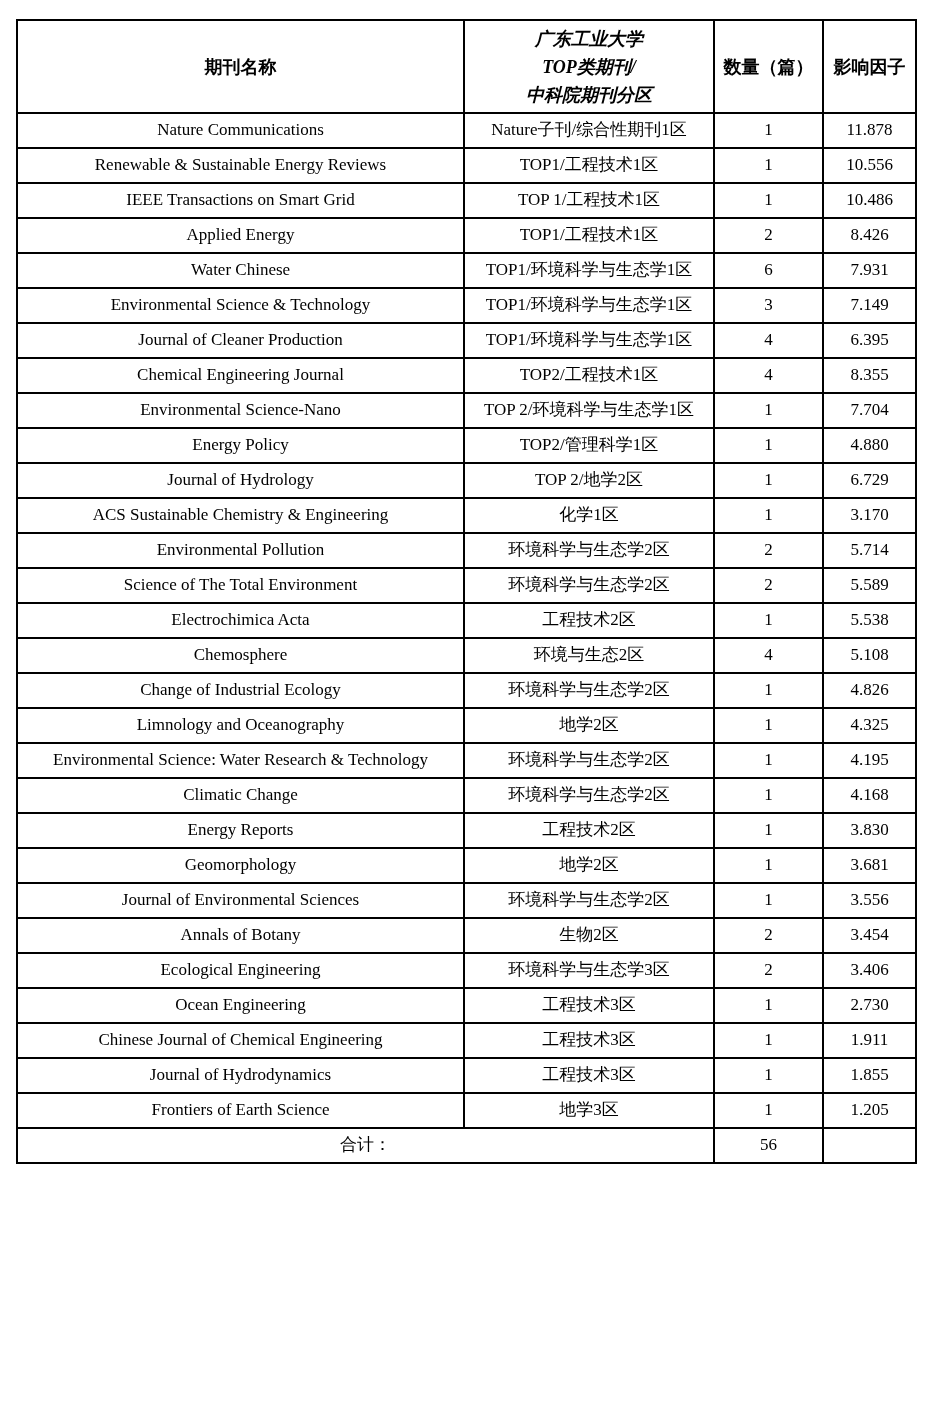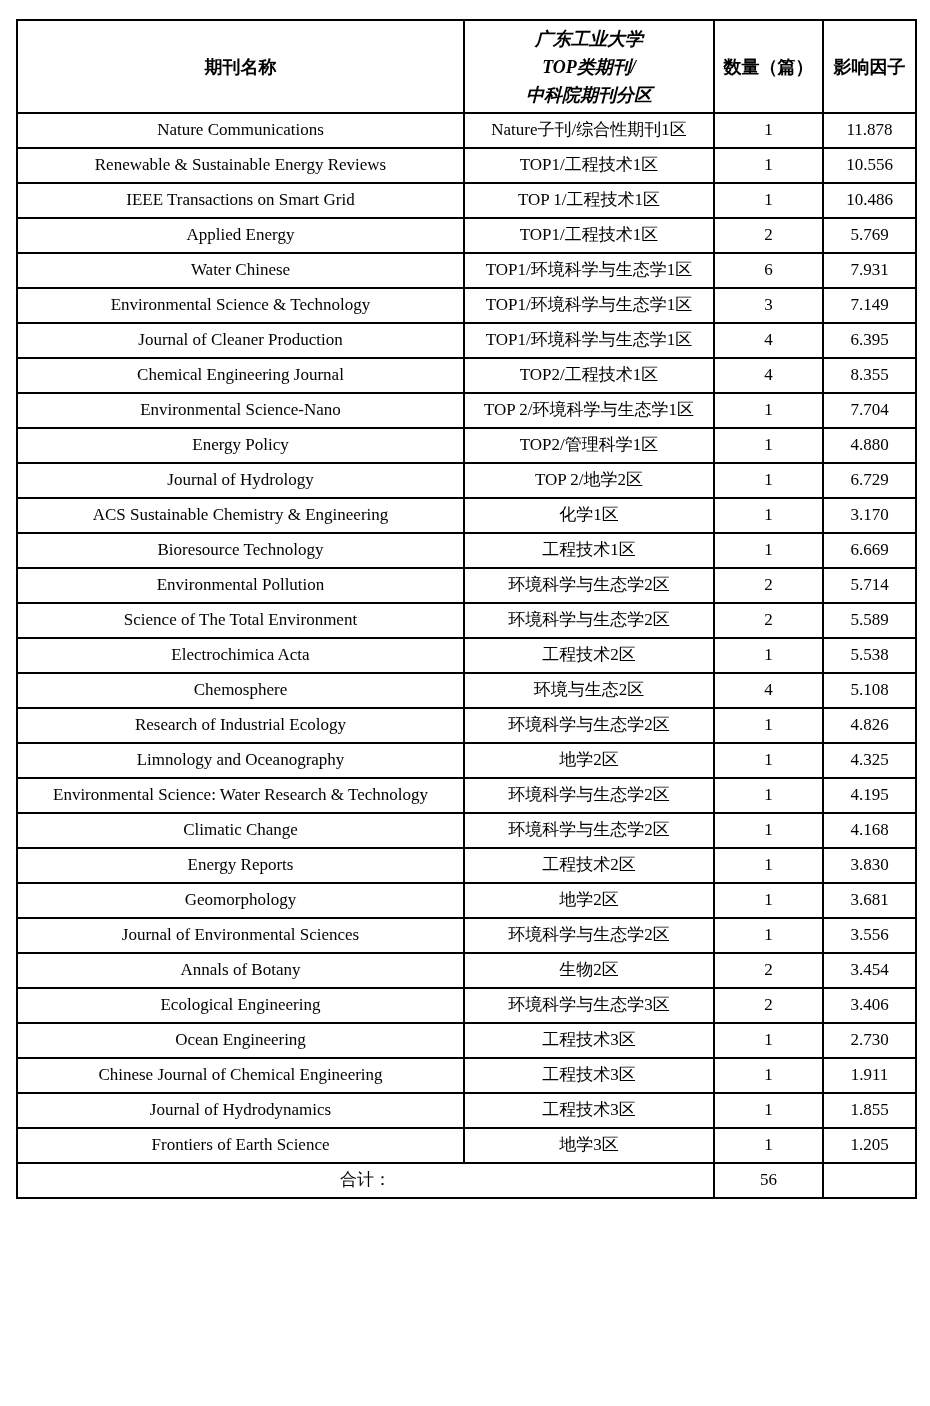--- a/index.html
+++ b/index.html
@@ -89,21 +89,21 @@
         <tr>
           <td>IEEE Transactions on Smart Grid</td>
           <td>TOP 1/工程技术1区</td>
           <td>1</td>
           <td>10.486</td>
         </tr>
         <tr>
           <td>Applied Energy</td>
           <td>TOP1/工程技术1区</td>
           <td>2</td>
-          <td>5.769</td>
+          <td>8.426</td>
         </tr>
         <tr>
           <td>Water Chinese</td>
           <td>TOP1/环境科学与生态学1区</td>
           <td>6</td>
           <td>7.931</td>
         </tr>
         <tr>
           <td>Environmental Science &amp; Technology</td>
           <td>TOP1/环境科学与生态学1区</td>
@@ -140,26 +140,20 @@
           <td>1</td>
           <td>6.729</td>
         </tr>
         <tr>
           <td>ACS Sustainable Chemistry &amp; Engineering</td>
           <td>化学1区</td>
           <td>1</td>
           <td>3.170</td>
         </tr>
         <tr>
-          <td>Bioresource Technology</td>
-          <td>工程技术1区</td>
-          <td>1</td>
-          <td>6.669</td>
-        </tr>
-        <tr>
           <td>Environmental Pollution</td>
           <td>环境科学与生态学2区</td>
           <td>2</td>
           <td>5.714</td>
         </tr>
         <tr>
           <td>Science of The Total Environment</td>
           <td>环境科学与生态学2区</td>
           <td>2</td>
           <td>5.589</td>
@@ -170,21 +164,21 @@
           <td>1</td>
           <td>5.538</td>
         </tr>
         <tr>
           <td>Chemosphere</td>
           <td>环境与生态2区</td>
           <td>4</td>
           <td>5.108</td>
         </tr>
         <tr>
-          <td>Research of Industrial Ecology</td>
+          <td>Change of Industrial Ecology</td>
           <td>环境科学与生态学2区</td>
           <td>1</td>
           <td>4.826</td>
         </tr>
         <tr>
           <td>Limnology and Oceanography</td>
           <td>地学2区</td>
           <td>1</td>
           <td>4.325</td>
         </tr>

